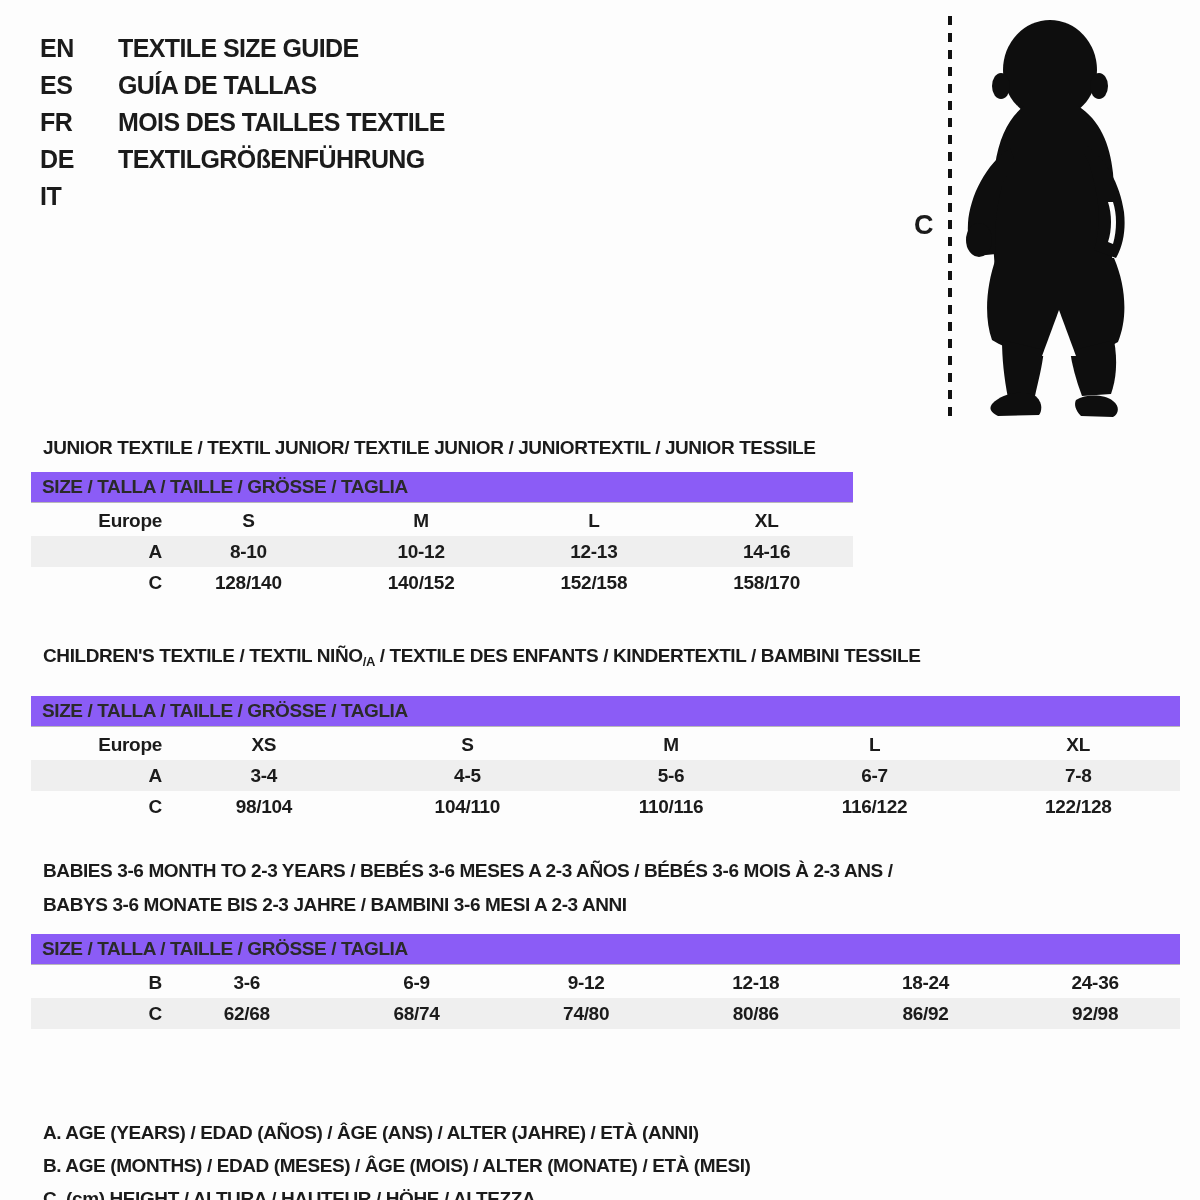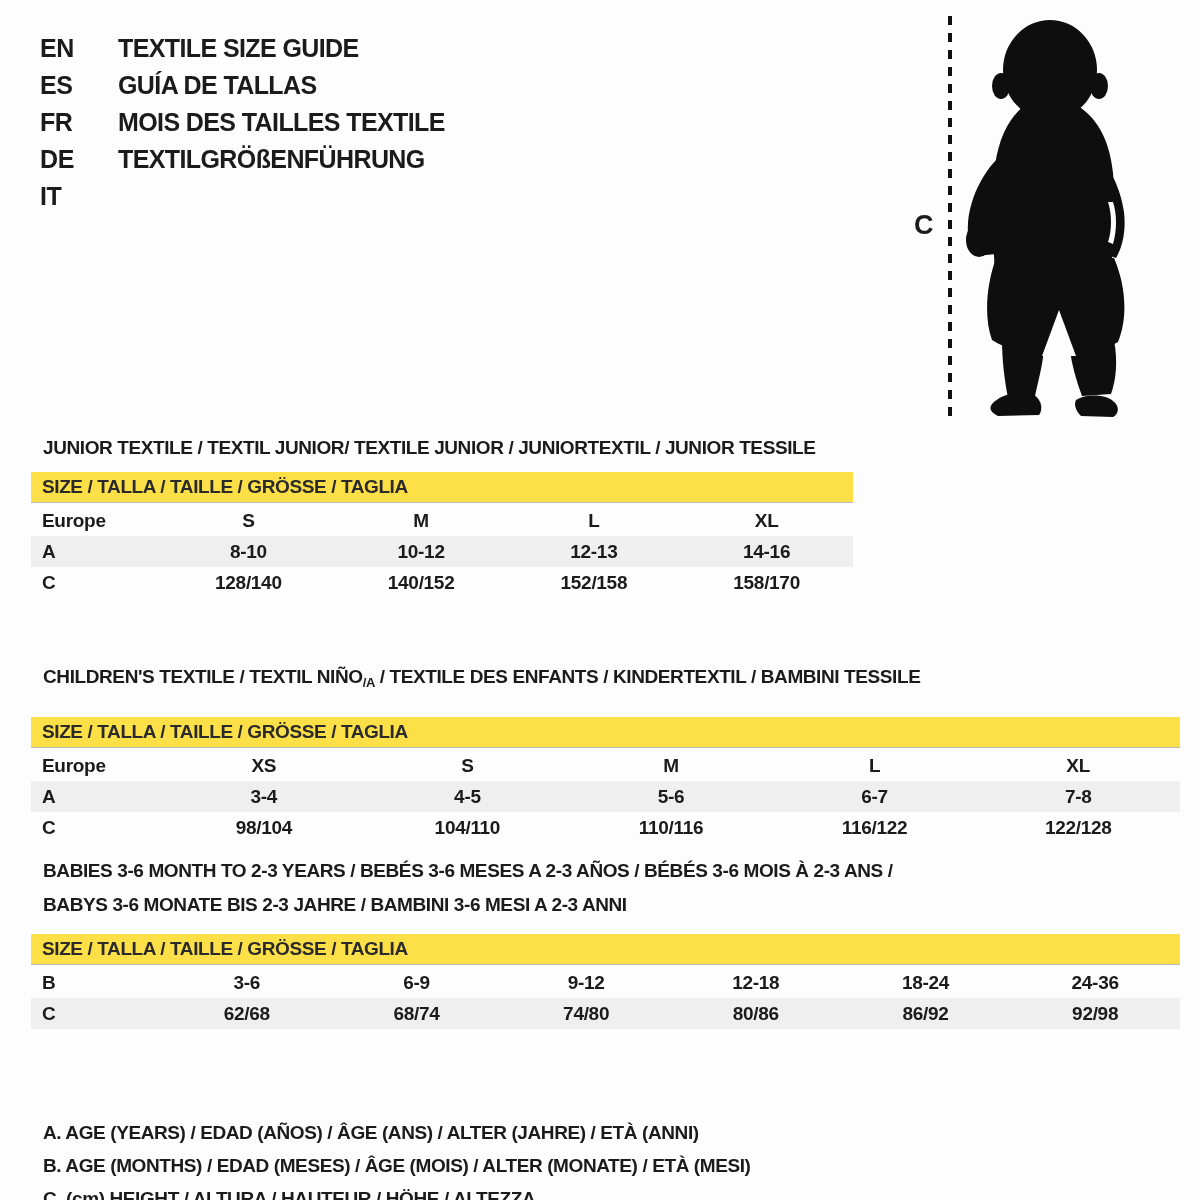--- a/index.html
+++ b/index.html
@@ -19,48 +19,48 @@
   .lang-label{font-size:25px;font-weight:700;letter-spacing:-0.6px;}
 
   
   .measure-line{position:absolute;left:946px;top:16px;width:8px;height:400px;}
   .figure-svg{position:absolute;left:962px;top:18px;width:172px;height:400px;}
   .c-label{position:absolute;left:914px;top:210px;font-size:27px;font-weight:700;}
 
   
   .section{position:absolute;}
   .sec-junior{left:31px;top:436px;width:822px;}
-  .sec-children{left:31px;top:665px;width:1149px;}
+  .sec-children{left:31px;top:644px;width:1149px;}
   .sec-babies{left:31px;top:854px;width:1149px;}
 
   .sec-title{
     font-size:19px;font-weight:700;letter-spacing:-0.4px;
     margin:0 0 0 12px;line-height:24px;white-space:nowrap;
   }
   .sec-junior .sec-title{margin-bottom:12px;}
   .sec-children .sec-title{margin-bottom:22px;}
   .sec-babies .sec-title{line-height:34px;margin-bottom:12px;}
   .title-sub{font-size:13px;vertical-align:-4px;font-weight:700;}
 
   .size-bar{
-    height:30px;line-height:30px;background:#fde047;
+    height:30px;line-height:30px;background:#8b5cf6;
     border-bottom:1px solid #b9b9b9;
     font-size:19px;font-weight:700;letter-spacing:-0.4px;
     padding-left:11px;color:#2a2a2a;
     margin-bottom:2px;
   }
 
   table.size-table{
     width:100%;border-collapse:separate;border-spacing:0;table-layout:fixed;
   }
   table.size-table td{
     height:31px;font-size:19px;font-weight:700;letter-spacing:-0.3px;
     text-align:center;vertical-align:middle;padding:0;
   }
-  table.size-table td.lbl{width:120px;text-align:left;padding-left:11px;}
+  table.size-table td.lbl{width:120px;text-align:right;padding-left:11px;}
   table.size-table tr:nth-child(even) td{background:#efefef;}
 
   
   .notes{position:absolute;left:43px;top:1070px;margin-top:46px;}
   .note-line{font-size:19px;font-weight:700;letter-spacing:-0.4px;line-height:33px;white-space:nowrap;}
 </style>
 </head>
 <body>
 
 <div class="page">

